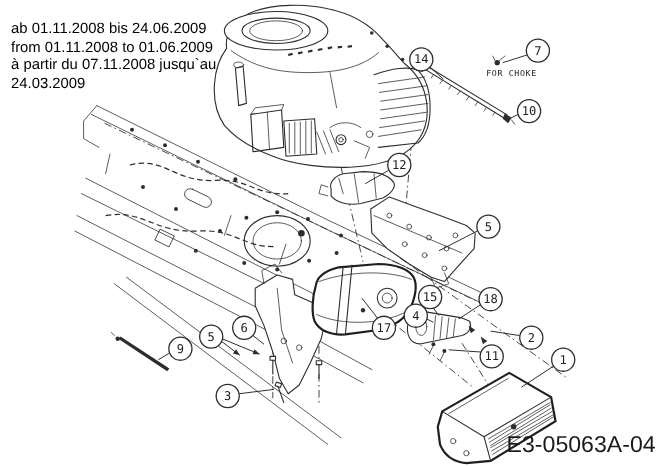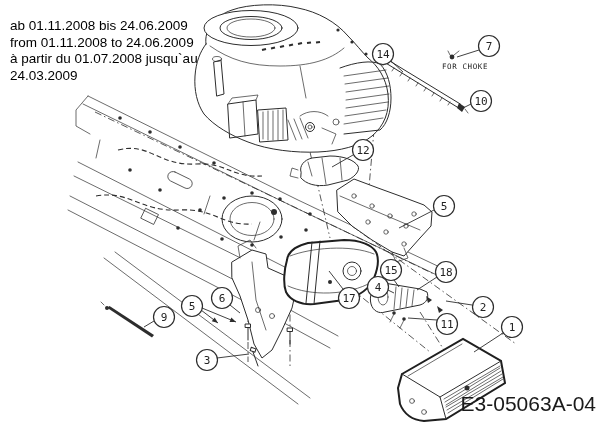--- a/index.html
+++ b/index.html
@@ -21,22 +21,22 @@
   .tinytext{font-family:"DejaVu Sans Mono",monospace;font-size:7.5px;letter-spacing:0.6px;fill:#222;}
   .code{font-family:"Liberation Sans",sans-serif;font-size:21px;fill:#1a1a1a;text-anchor:end;}
 </style>
 </head>
 <body>
 
 <div class="page">
 
   <div class="header">
     <div>ab 01.11.2008 bis 24.06.2009</div>
-    <div>from 01.11.2008 to 24.06.2009</div>
-    <div>à partir du 01.07.2008 jusqu`au</div>
+    <div>from 01.11.2008 to 01.06.2009</div>
+    <div>à partir du 07.11.2008 jusqu`au</div>
     <div>24.03.2009</div>
   </div>
 
   <svg width="600" height="424" viewBox="0 0 600 424">
 
     <g>
       <path class="ln thin" d="M88,96 L298,200 L446,270"></path>
       <path class="ln thin" d="M83,104 L296,208 L441,277"></path>
       <path class="ln thin" d="M88,96 L76,110 L76,126 L90,134"></path>
       <path class="ln thin" d="M78,162 L330,290"></path>

